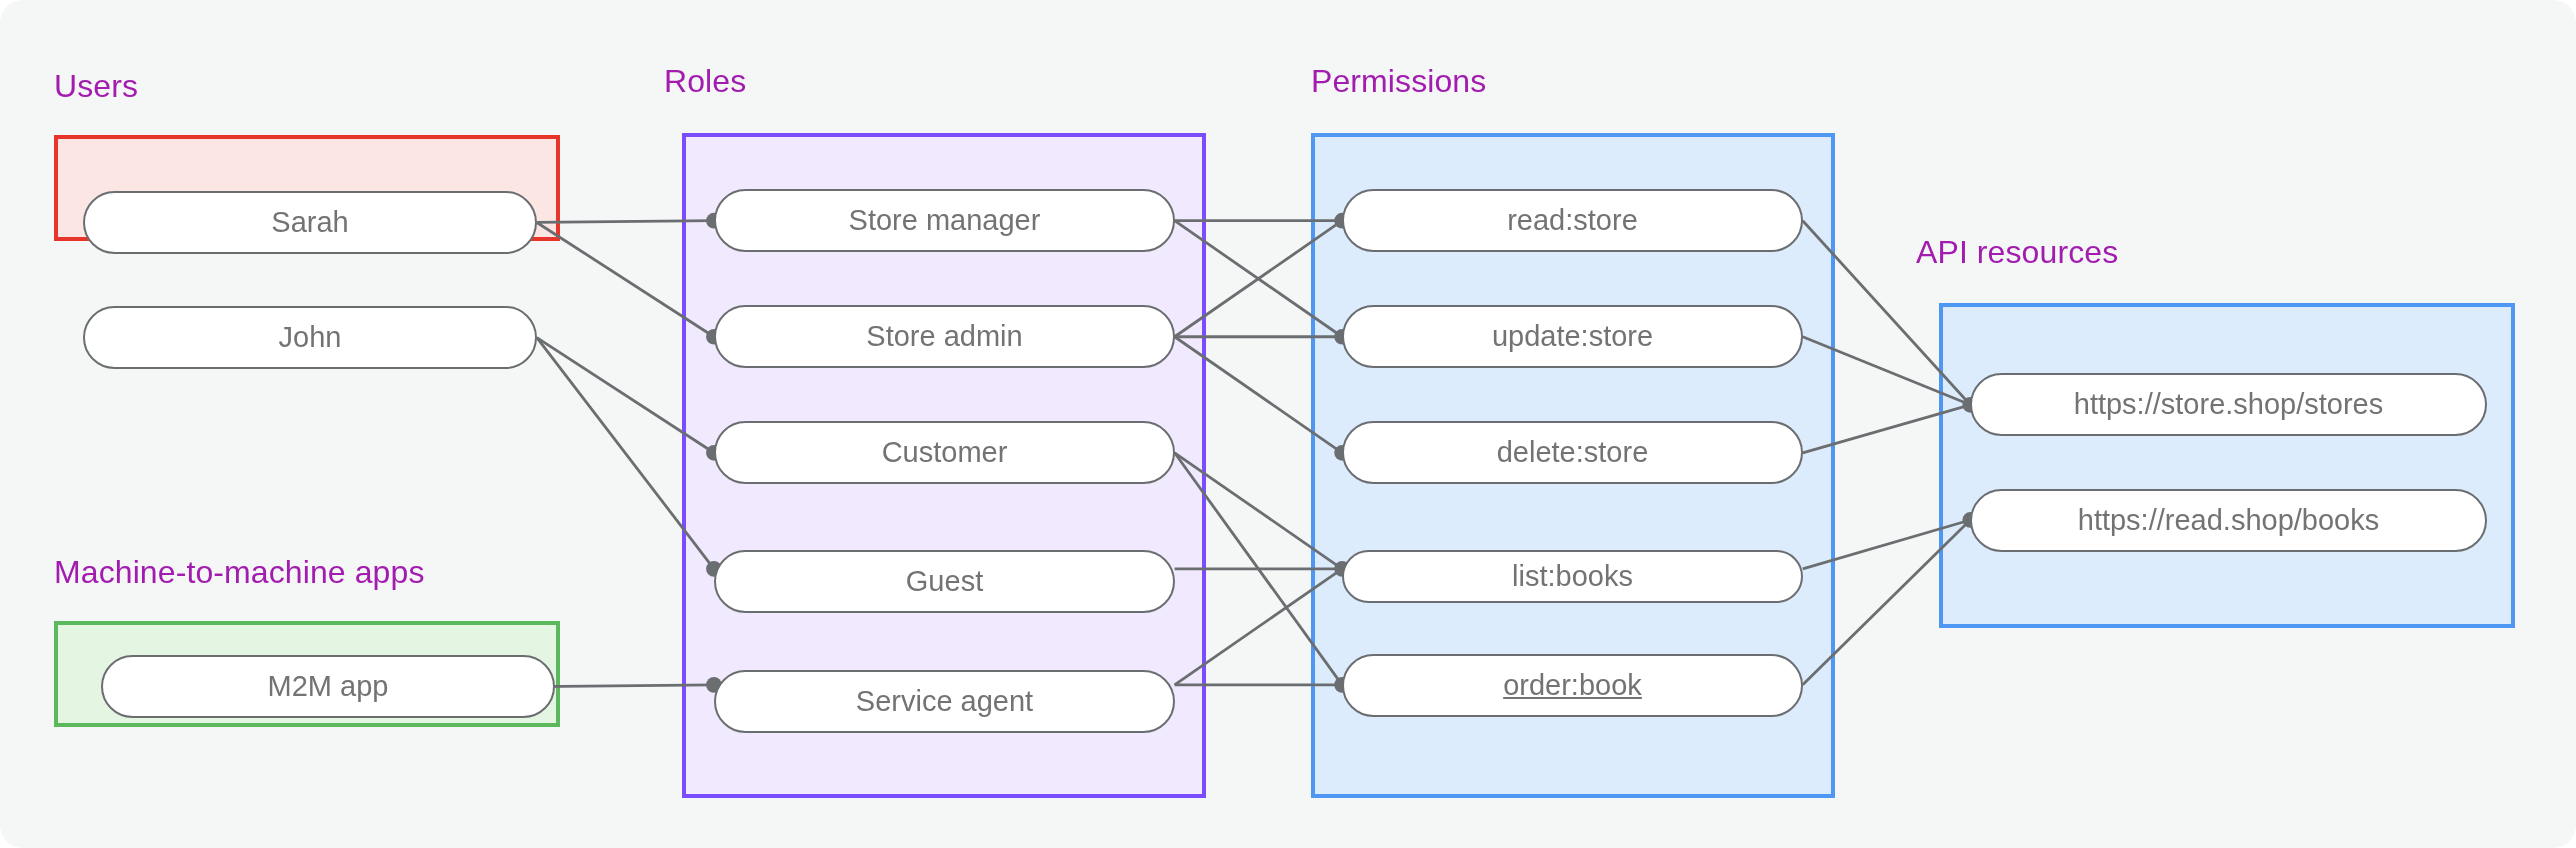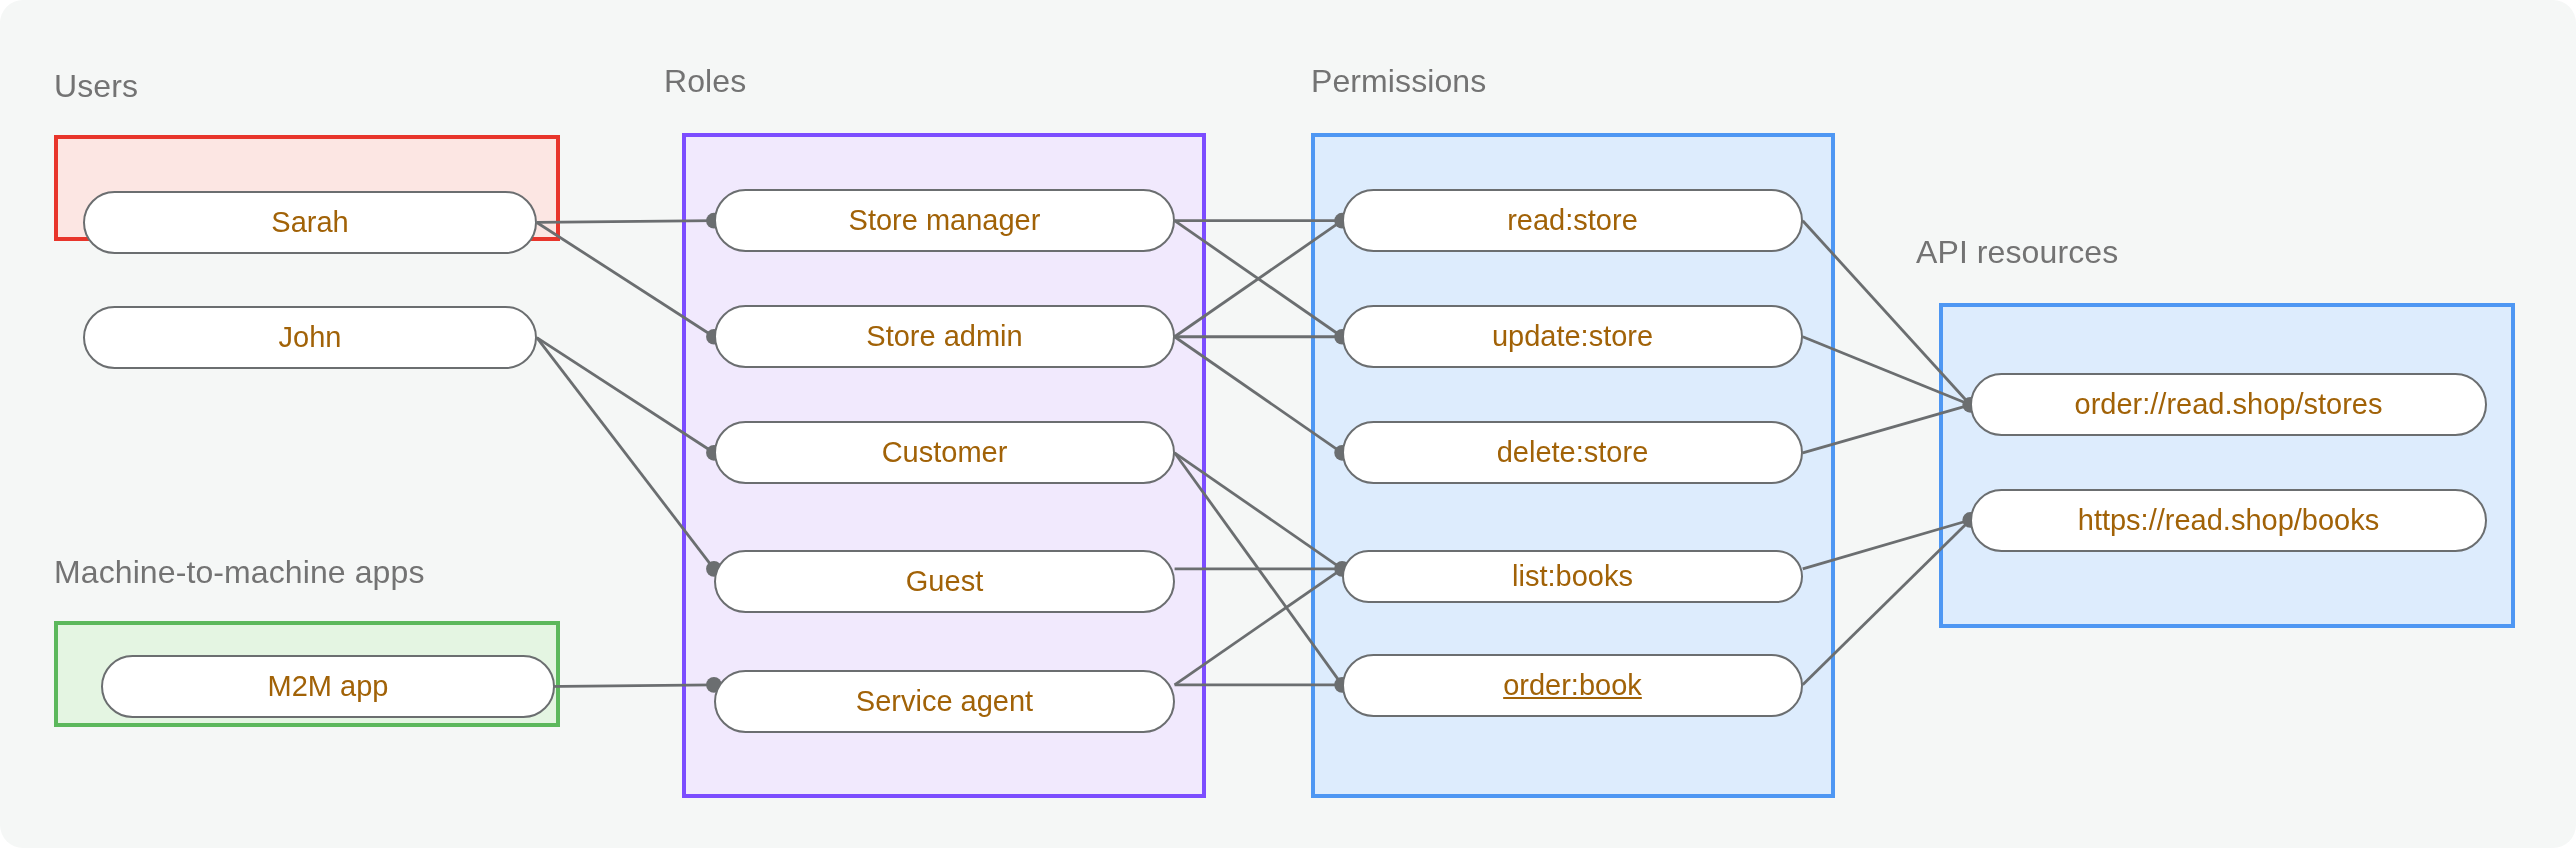--- a/index.html
+++ b/index.html
@@ -8,21 +8,21 @@
   #canvas{
     position:relative;
     width:2576px;height:848px;
     background:#f5f7f6;
     border-radius:23px;
     overflow:hidden;
   }
   .group-label{
     position:absolute;
     font-size:32px;
-    color:#737373;
+    color:#a21caf;
     letter-spacing:0.1px;
     white-space:nowrap;
     line-height:1;
   }
   .group-box{
     position:absolute;
     border-width:4.4px;
     border-style:solid;
     box-sizing:border-box;
   }
@@ -32,21 +32,21 @@
   .g-perms{border-color:#4e97f3;background:#ddecfd;}
   .g-api{border-color:#4e97f3;background:#ddecfd;}
   .node{
     position:absolute;
     box-sizing:border-box;
     background:#ffffff;
     border:2.6px solid #6b6e70;
     border-radius:872px;
     display:flex;align-items:center;justify-content:center;
     font-size:29px;
-    color:#a16207;
+    color:#737373;
     white-space:nowrap;
     z-index:4;
   }
   svg#wires{
     position:absolute;left:0;top:0;
     width:2576px;height:848px;
     z-index:2;
     pointer-events:none;
   }
   svg#wires line{stroke:#6b6e70;stroke-width:3.2;}
@@ -107,17 +107,17 @@
       <div class="node" style="left: 714px; top: 189px; width: 461px; height: 63px;">Store manager</div>
       <div class="node" style="left: 714px; top: 305px; width: 461px; height: 63px;">Store admin</div>
       <div class="node" style="left: 714px; top: 421px; width: 461px; height: 63px;">Customer</div>
       <div class="node" style="left: 714px; top: 538px; width: 461px; height: 63px; margin-top: 12px;">Guest</div>
       <div class="node" style="left: 714px; top: 654px; width: 461px; height: 63px; margin-top: 16px;">Service agent</div>
       <div class="node" style="left: 1342px; top: 189px; width: 461px; height: 63px;">read:store</div>
       <div class="node" style="left: 1342px; top: 305px; width: 461px; height: 63px;">update:store</div>
       <div class="node" style="left: 1342px; top: 421px; width: 461px; height: 63px;">delete:store</div>
       <div class="node" style="left: 1342px; top: 550px; width: 461px; height: 53px;">list:books</div>
       <div class="node" style="left: 1342px; top: 654px; width: 461px; height: 63px; text-decoration: underline;">order:book</div>
-      <div class="node" style="left: 1970px; top: 373px; width: 517px; height: 63px;">order://read.shop/stores</div>
+      <div class="node" style="left: 1970px; top: 373px; width: 517px; height: 63px;">https://store.shop/stores</div>
       <div class="node" style="left: 1970px; top: 489px; width: 517px; height: 63px;">https://read.shop/books</div>
     </div>
 </div>
 
 
 </body></html>

